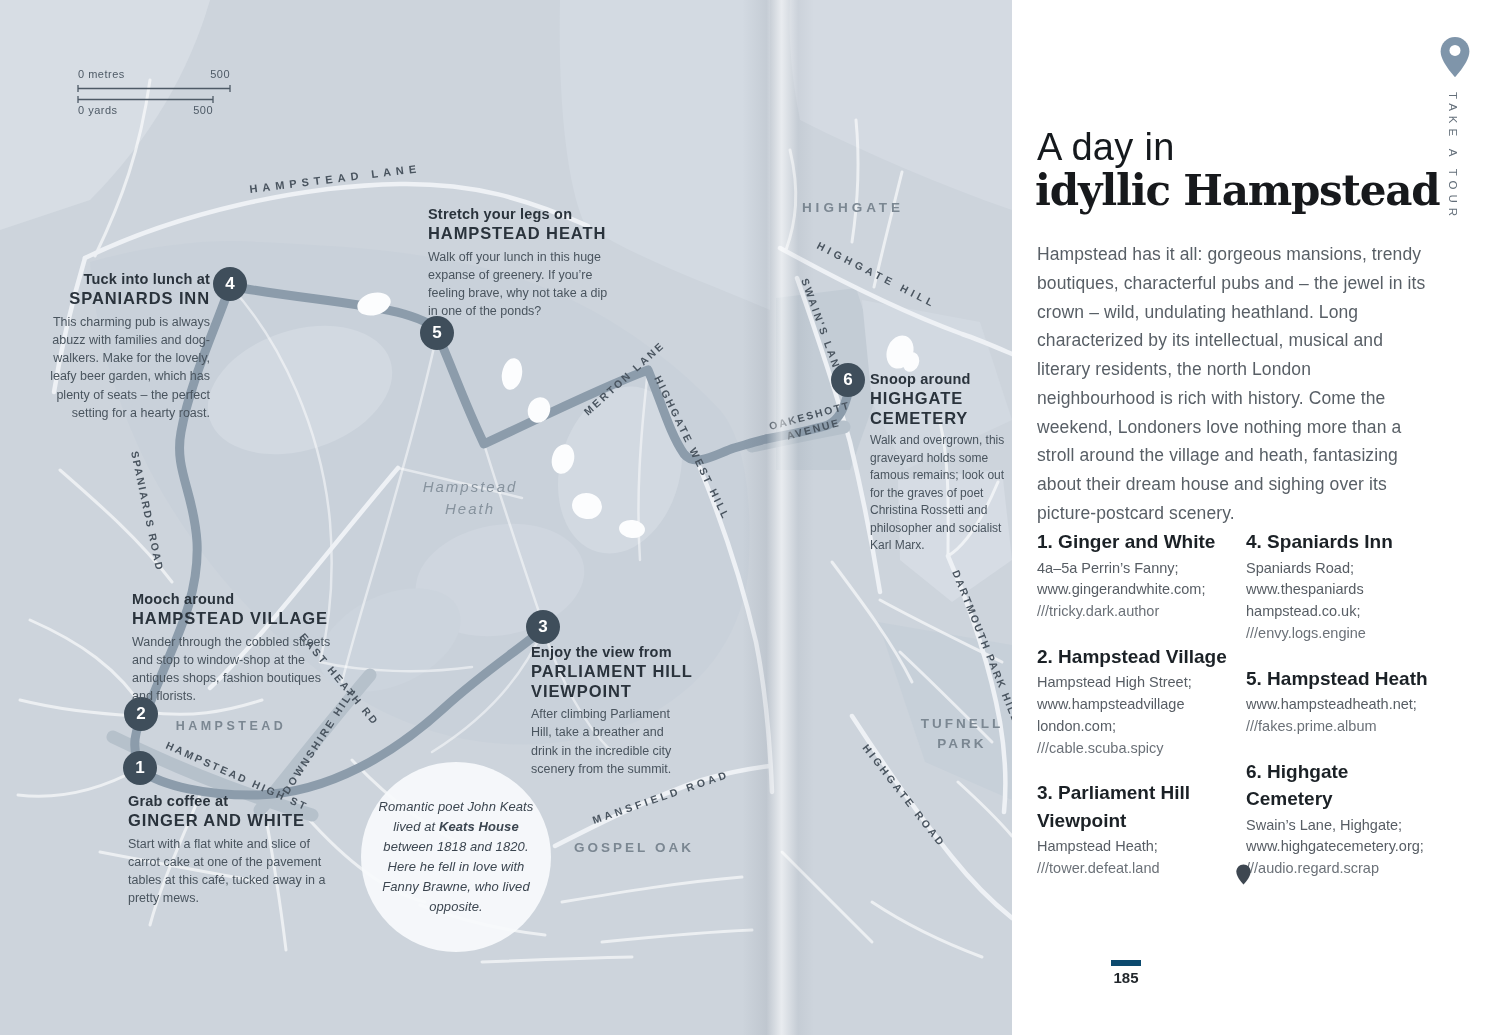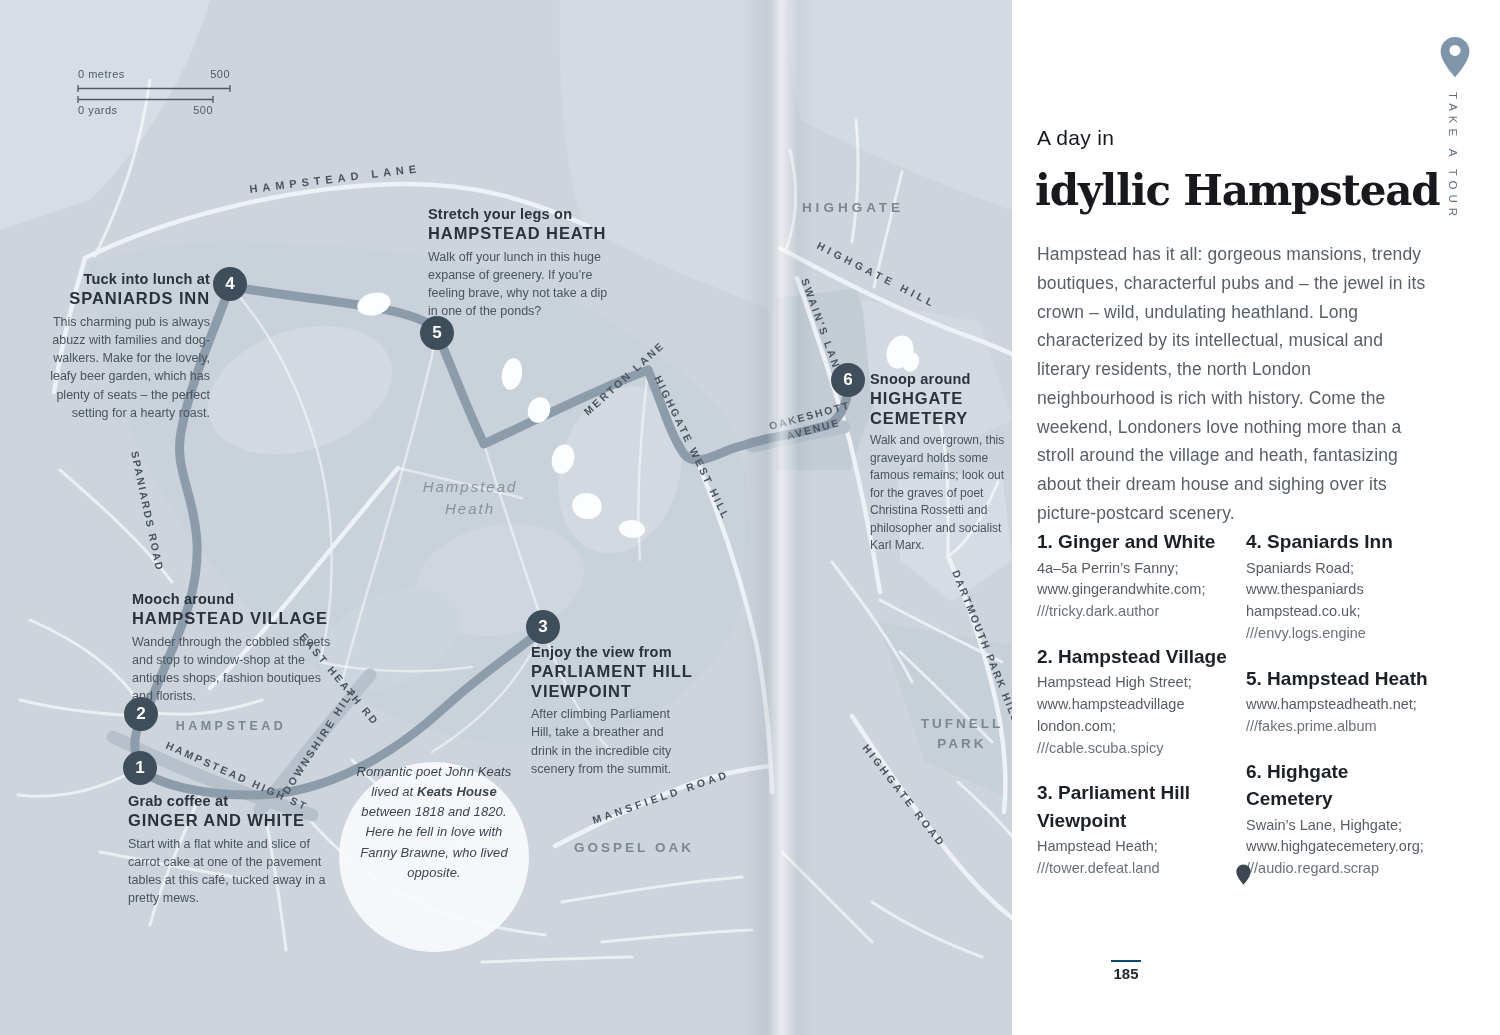--- a/index.html
+++ b/index.html
@@ -23,51 +23,51 @@
   .annotation .title{font-size:16.5px;font-weight:600;letter-spacing:.9px;line-height:1.18;margin:1px 0 4px 0;}
   .annotation .body{font-size:12.5px;line-height:1.46;color:#49545e;}
 
   .marker{
     position:absolute;width:34px;height:34px;border-radius:50%;
     background:#3f4e5b;color:#fff;display:flex;align-items:center;justify-content:center;
     font-size:17px;font-weight:bold;transform:translate(-50%,-50%);
   }
 
   .keats-circle{
-    position:absolute;left:339px;top:762px;width:190px;height:190px;border-radius:50%;
+    position:absolute;left:361px;top:762px;width:190px;height:190px;border-radius:50%;
     background:rgba(248,250,252,0.93);
-    display:flex;justify-content:center;text-align:center;
+    display:flex;align-items:center;justify-content:center;text-align:center;
   }
   .keats-circle .note{
     width:162px;font-size:13px;font-style:italic;color:#3c4650;line-height:1.55;letter-spacing:.1px;
   }
   .keats-circle .note b{font-weight:bold;}
 
   .spine{
     position:absolute;left:742px;top:0;width:72px;height:1035px;pointer-events:none;
     background:linear-gradient(to right,
       rgba(73,84,98,0) 0%, rgba(73,84,98,0.10) 34%,
       rgba(255,255,255,0.55) 55%, rgba(73,84,98,0.06) 78%, rgba(73,84,98,0) 100%);
   }
 
   
-  .title-line1{position:absolute;left:1037px;top:126px;font-size:21px;font-weight:500;color:#15191d;letter-spacing:.3px;}
+  .title-line1{position:absolute;left:1037px;top:126px;font-size:38px;font-weight:500;color:#15191d;letter-spacing:.3px;}
   .title-line2{position:absolute;left:1035px;top:166px;font-family:"DejaVu Serif",serif;font-weight:bold;font-size:42px;color:#17191c;letter-spacing:-1.2px;}
   .intro{position:absolute;left:1037px;top:240px;width:394px;font-size:17.5px;line-height:1.645;color:#585f66;letter-spacing:.1px;}
   .places{position:absolute;left:1037px;top:528px;width:402px;display:flex;gap:16px;}
   .places .col{width:193px;}
   .place{margin-bottom:20px;}
   .place-name{font-size:19px;font-weight:bold;color:#1b2126;line-height:1.45;margin-bottom:2px;}
   .place-line{font-size:14.5px;color:#575d64;line-height:1.5;}
   .place-line.w3w{color:#6b7178;}
   .keats-row{position:absolute;left:1236px;top:862px;width:200px;display:flex;gap:11px;font-size:14.5px;line-height:1.5;color:#575d64;}
   .keats-row .k-name{font-weight:bold;color:#1b2126;}
   .keats-row .k-w3w{font-style:italic;}
   .page-num{position:absolute;left:1096px;top:960px;width:60px;text-align:center;font-size:15px;font-weight:bold;color:#23282d;}
-  .page-num span{display:inline-block;border-top:2px solid #0c4a6e;padding:3px 2px 0 2px;}
+  .page-num span{display:inline-block;border-top:6px solid #0c4a6e;padding:3px 2px 0 2px;}
   .tab-pin{position:absolute;left:1440px;top:36px;}
   .tab-label{
     position:absolute;left:1447px;top:92px;writing-mode:vertical-rl;
     font-size:11.5px;letter-spacing:5px;color:#646f7a;font-weight:500;
   }
 </style>
 </head>
 <body>
 
 <div class="map-area">

